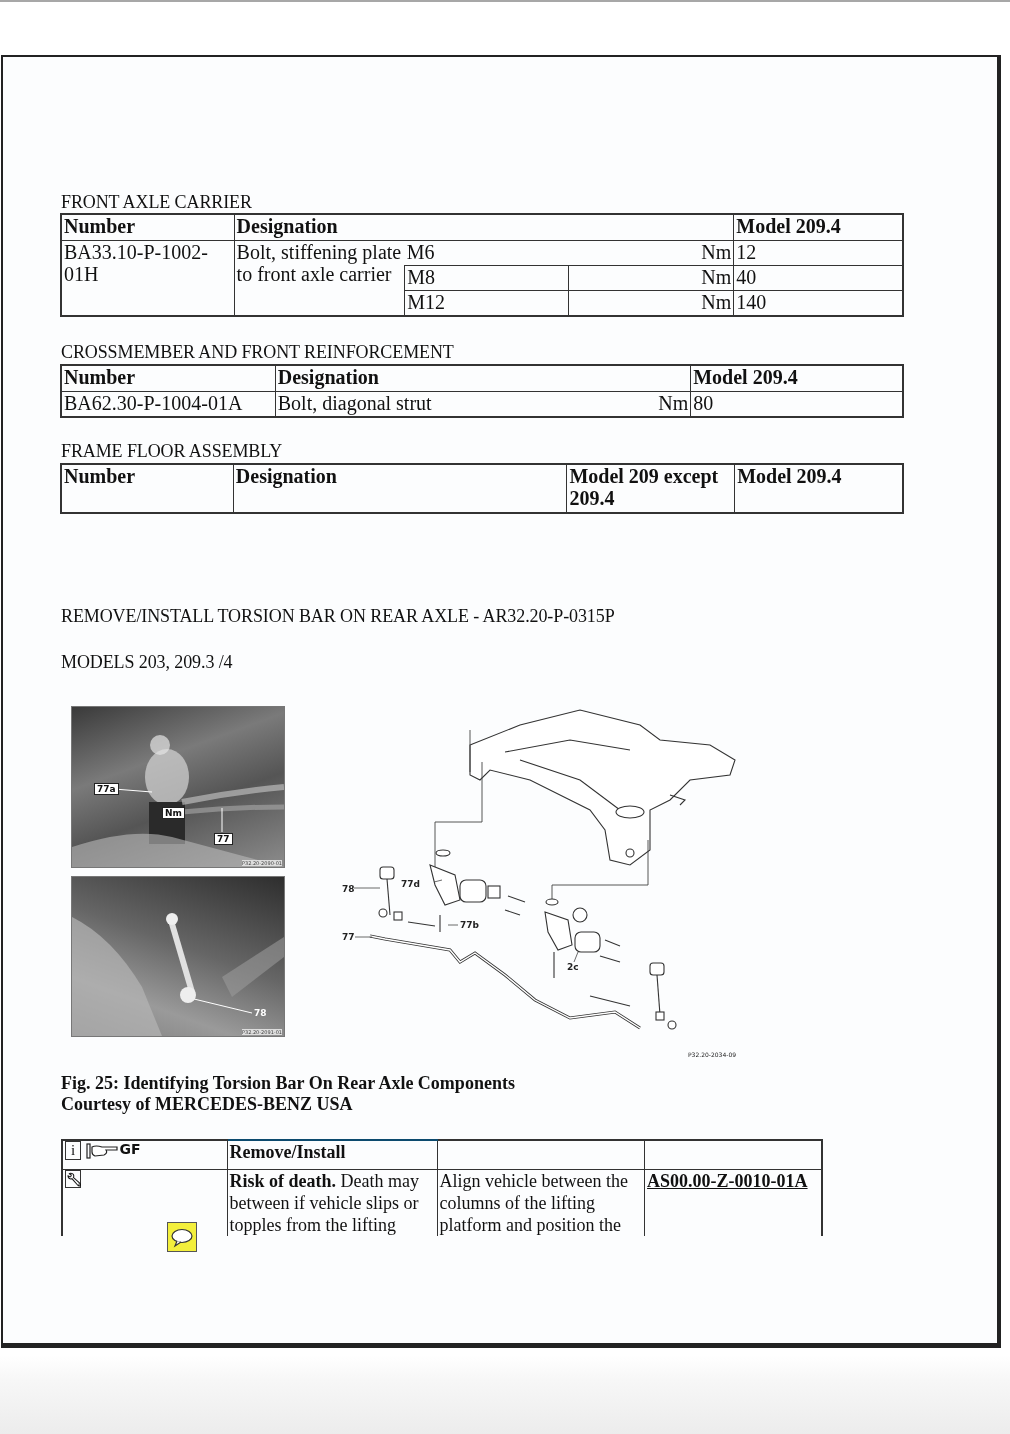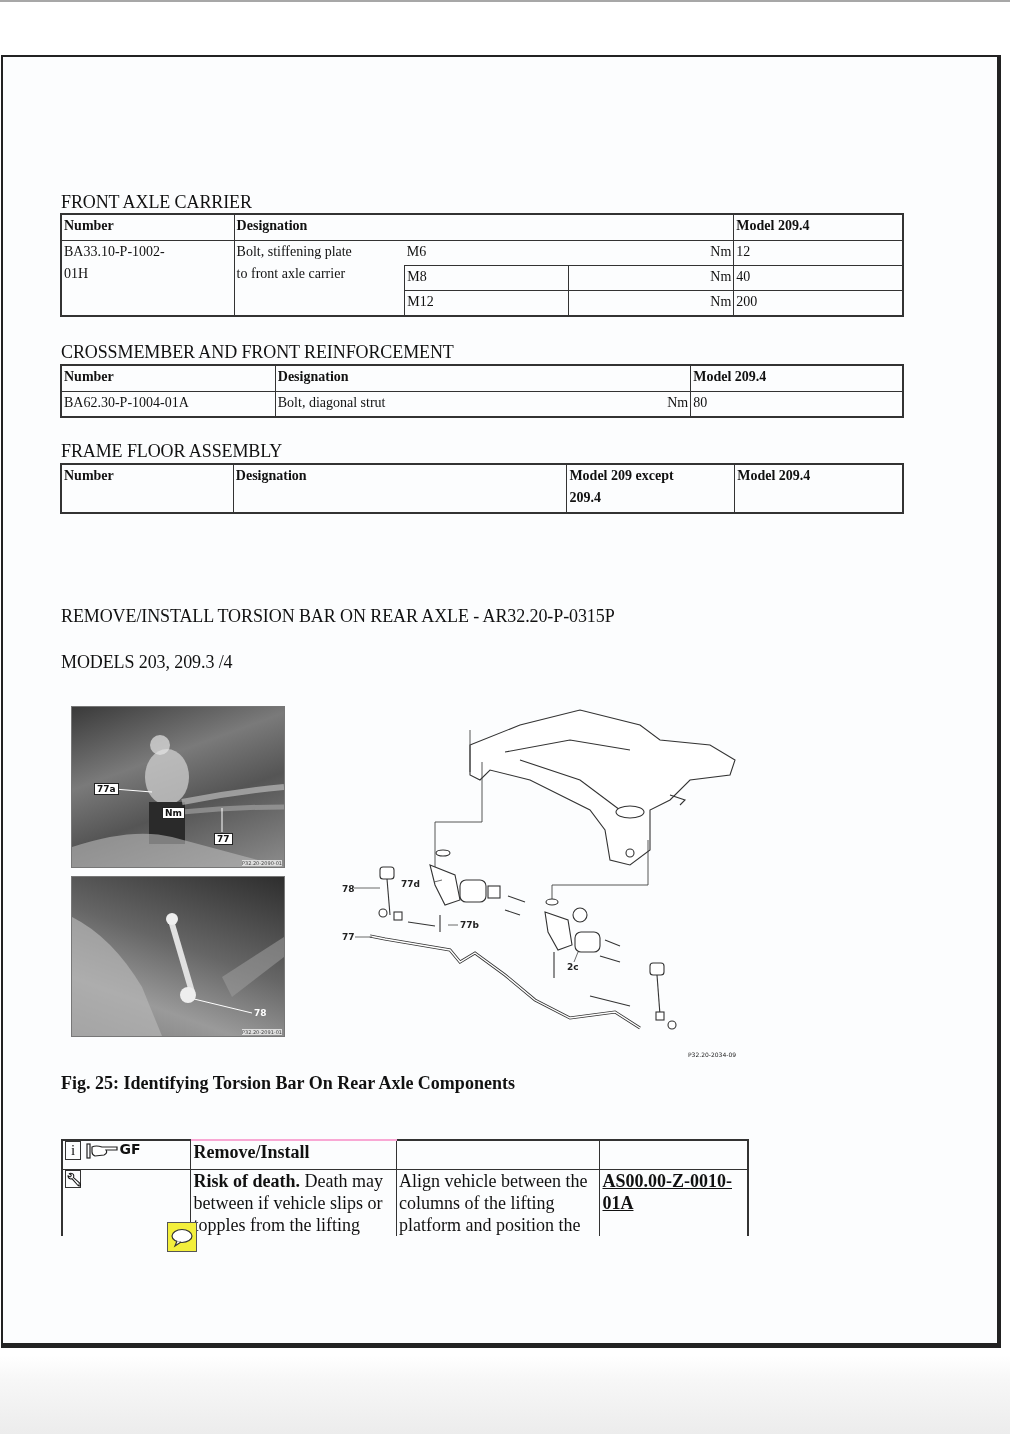--- a/index.html
+++ b/index.html
@@ -12,21 +12,21 @@
   .topline { position: absolute; left: 0; top: 0; width: 1010px; height: 2px; background: #a7a7a7; }
   .page {
     position: absolute; left: 1px; top: 55px; width: 1000px; height: 1293px;
     background: #fcfdfe; border: 2px solid #222;
     border-right-width: 4px; border-bottom-width: 5px;
     box-sizing: border-box;
   }
   .abs { position: absolute; }
   .h { font-weight: normal; font-size: 18px; letter-spacing: -0.1px; white-space: nowrap; }
 
-  table.spec { position: absolute; border-collapse: collapse; font-size: 14px; line-height: 22px; }
+  table.spec { position: absolute; border-collapse: collapse; font-size: 20px; line-height: 22px; }
   table.spec td { border: 1px solid #333; padding: 0 2px; vertical-align: top; }
   table.spec.outer { outline: 2px solid #333; outline-offset: -1px; }
   .b { font-weight: bold; }
   .r { text-align: right; }
   .nl { border-left: none !important; }
   .nr { border-right: none !important; }
 
   .photo { position: absolute; background: #6b6b6b; border: 1px solid #777; overflow: hidden; }
   .photo .lbl { position: absolute; background: #fff; border: 1px solid #222; font: bold 9px "DejaVu Sans", sans-serif; padding: 0 2px; color:#111;}
   .photo .tag { position: absolute; font: bold 9px "DejaVu Sans", sans-serif; color:#111; }
@@ -75,21 +75,21 @@
     <td>12</td>
   </tr>
   <tr style="height:25px">
     <td>M8</td>
     <td class="r">Nm</td>
     <td>40</td>
   </tr>
   <tr style="height:25px">
     <td>M12</td>
     <td class="r">Nm</td>
-    <td>200</td>
+    <td>140</td>
   </tr>
 </tbody>
   </table>
 
 <div class="abs h" style="left:61px;top:342px;">CROSSMEMBER AND FRONT REINFORCEMENT</div>
 <table class="spec outer" style="left:61px;top:365px;width:842px;">
   <colgroup>
       <col style="width:214px">
       <col style="width:300px">
       <col style="width:116px">
@@ -228,39 +228,40 @@
   <text x="12" y="192">78</text>
   <text x="71" y="187">77d</text>
   <text x="130" y="228">77b</text>
   <text x="12" y="240">77</text>
   <text x="237" y="270">2c</text>
   <text x="358" y="357" style="font-size:6px;font-weight:normal">P32.20-2034-09</text>
 </svg>
 
 <div class="abs caption" style="left:61px;top:1073px;">
   <span class="u">Fig. 25: Identifying Torsion Bar On Rear Axle Components</span><br>
+  <span>Courtesy of MERCEDES-BENZ USA</span>
 </div>
 
-<table class="proc" style="width:688px;">
+<table class="proc" style="width:762px;">
   <colgroup>
       <col style="width:205px">
       <col style="width:215px">
       <col style="width:212px">
       <col style="width:210px">
     </colgroup>
   <tbody>
       <tr style="height:29px">
     <td style="border-top:2px solid #333;border-left:2px solid #333;">
       <span class="iconbox">i</span>
       <svg width="34" height="16" style="vertical-align:top;margin-top:2px">
         <rect x="1" y="1" width="3" height="14" fill="none" stroke="#222" stroke-width="1.2"></rect>
         <path d="M6 4 Q10 2 16 4 L31 4 L31 7 L20 7 Q22 10 18 12 L9 13 Q6 12 6 9 Z" fill="#fff" stroke="#222" stroke-width="1.2"></path>
       </svg><span class="gf">GF</span>
     </td>
-    <td class="b" style="border-top:2px solid #f9a8d4;">Remove/Install</td>
+    <td class="b" style="border-top:2px solid #0c4a6e;">Remove/Install</td>
     <td style="border-top:2px solid #333;"></td>
     <td style="border-top:2px solid #333;border-right:2px solid #333;"></td>
   </tr>
   <tr style="height:66px">
     <td style="position:relative;border-left:2px solid #333;border-bottom:none;">
       <span class="iconbox" style="height:16px;font-size:13px;font-weight:bold;">🔧︎</span>
       <div class="note-icon">
         <svg width="28" height="28" viewBox="0 0 28 28">
           <ellipse cx="14" cy="13" rx="10" ry="6.5" fill="#fff" stroke="#333" stroke-width="1.2"></ellipse>
           <path d="M9 18 L7 23 L13 19" fill="#fff" stroke="#333" stroke-width="1.2"></path>

